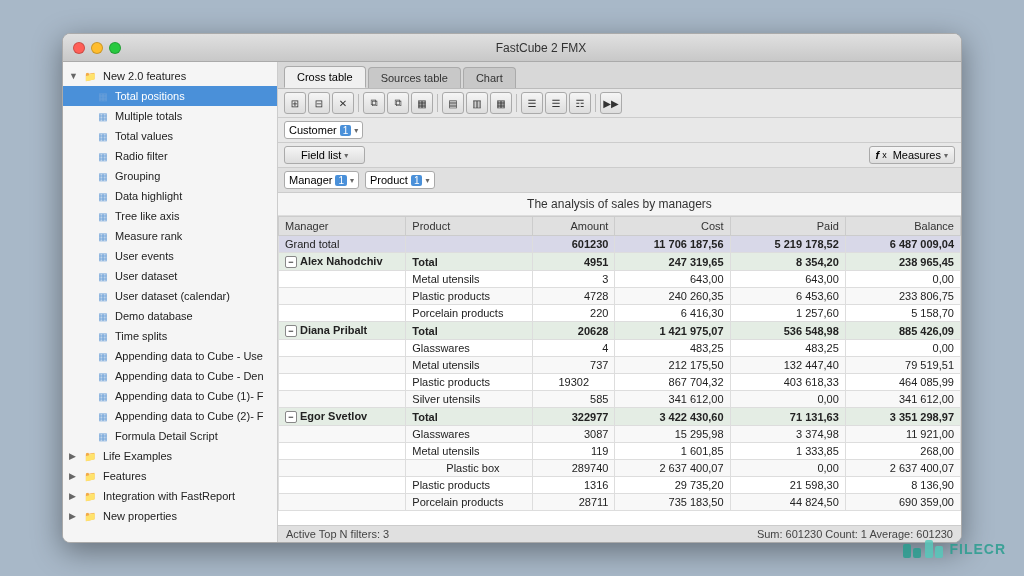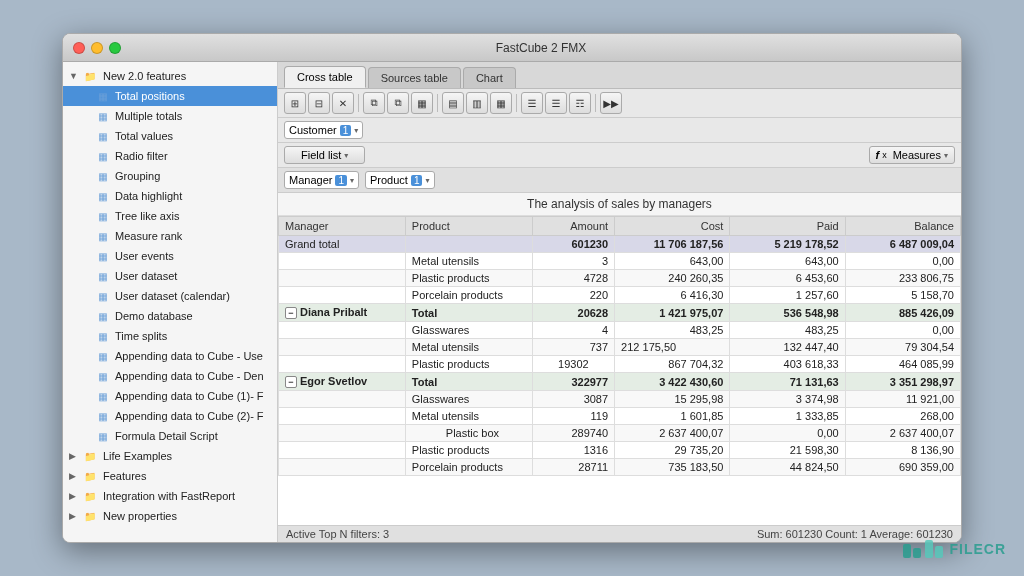--- a/index.html
+++ b/index.html
@@ -504,20 +504,28 @@
           <tbody id="table-body">
           <tr>
     <td style="background:#d8d8e8;font-weight:700;"><span style="font-weight:400;">Grand total</span></td>
     <td style="background:#d8d8e8;font-weight:700;"></td>
     <td style="background:#d8d8e8;font-weight:700;text-align:right;">601230</td>
     <td style="background:#d8d8e8;font-weight:700;text-align:right;">11 706 187,56</td>
     <td style="background:#d8d8e8;font-weight:700;text-align:right;">5 219 178,52</td>
     <td style="background:#d8d8e8;font-weight:700;text-align:right;">6 487 009,04</td>
   </tr>
               <tr>
+    <td style="background:#e4ede4;font-weight:600;"><span class="group-expand-icon">−</span><span>Alex Nahodchiv</span></td>
+    <td style="background:#e4ede4;font-weight:600;">Total</td>
+    <td style="background:#e4ede4;font-weight:600;text-align:right;">4951</td>
+    <td style="background:#e4ede4;font-weight:600;text-align:right;">247 319,65</td>
+    <td style="background:#e4ede4;font-weight:600;text-align:right;">8 354,20</td>
+    <td style="background:#e4ede4;font-weight:600;text-align:right;">238 965,45</td>
+  </tr>
+              <tr>
     <td style="background:#ffffff;"></td>
     <td style="background:#ffffff;">Metal utensils</td>
     <td style="background:#ffffff;text-align:right;">3</td>
     <td style="background:#ffffff;text-align:right;">643,00</td>
     <td style="background:#ffffff;text-align:right;">643,00</td>
     <td style="background:#ffffff;text-align:right;">0,00</td>
   </tr>
               <tr>
     <td style="background:#f8f8f8;"></td>
     <td style="background:#f8f8f8;">Plastic products</td>
@@ -547,31 +555,39 @@
     <td style="background:#ffffff;">Glasswares</td>
     <td style="background:#ffffff;text-align:right;">4</td>
     <td style="background:#ffffff;text-align:right;">483,25</td>
     <td style="background:#ffffff;text-align:right;">483,25</td>
     <td style="background:#ffffff;text-align:right;">0,00</td>
   </tr>
               <tr>
     <td style="background:#f8f8f8;"></td>
     <td style="background:#f8f8f8;">Metal utensils</td>
     <td style="background:#f8f8f8;text-align:right;">737</td>
-    <td style="background:#f8f8f8;margin-left:8px;">212 175,50</td>
+    <td style="background:#f8f8f8;text-align:right;margin-left:8px;">212 175,50</td>
     <td style="background:#f8f8f8;text-align:right;">132 447,40</td>
-    <td style="background:#f8f8f8;text-align:right;">79 304,54</td>
+    <td style="background:#f8f8f8;text-align:right;">79 519,51</td>
   </tr>
               <tr>
     <td style="background:#ffffff;"></td>
     <td style="background:#ffffff;">Plastic products</td>
     <td style="background:#ffffff;text-align:center;">19302</td>
     <td style="background:#ffffff;text-align:right;">867 704,32</td>
     <td style="background:#ffffff;text-align:right;">403 618,33</td>
     <td style="background:#ffffff;text-align:right;">464 085,99</td>
+  </tr>
+              <tr>
+    <td style="background:#f8f8f8;"></td>
+    <td style="background:#f8f8f8;">Silver utensils</td>
+    <td style="background:#f8f8f8;text-align:right;">585</td>
+    <td style="background:#f8f8f8;text-align:right;">341 612,00</td>
+    <td style="background:#f8f8f8;text-align:right;">0,00</td>
+    <td style="background:#f8f8f8;text-align:right;">341 612,00</td>
   </tr>
               <tr>
     <td style="background:#e4ede4;font-weight:600;"><span class="group-expand-icon">−</span><span>Egor Svetlov</span></td>
     <td style="background:#e4ede4;font-weight:600;">Total</td>
     <td style="background:#e4ede4;font-weight:600;text-align:right;">322977</td>
     <td style="background:#e4ede4;font-weight:600;text-align:right;">3 422 430,60</td>
     <td style="background:#e4ede4;font-weight:600;text-align:right;">71 131,63</td>
     <td style="background:#e4ede4;font-weight:600;text-align:right;">3 351 298,97</td>
   </tr>
               <tr>

